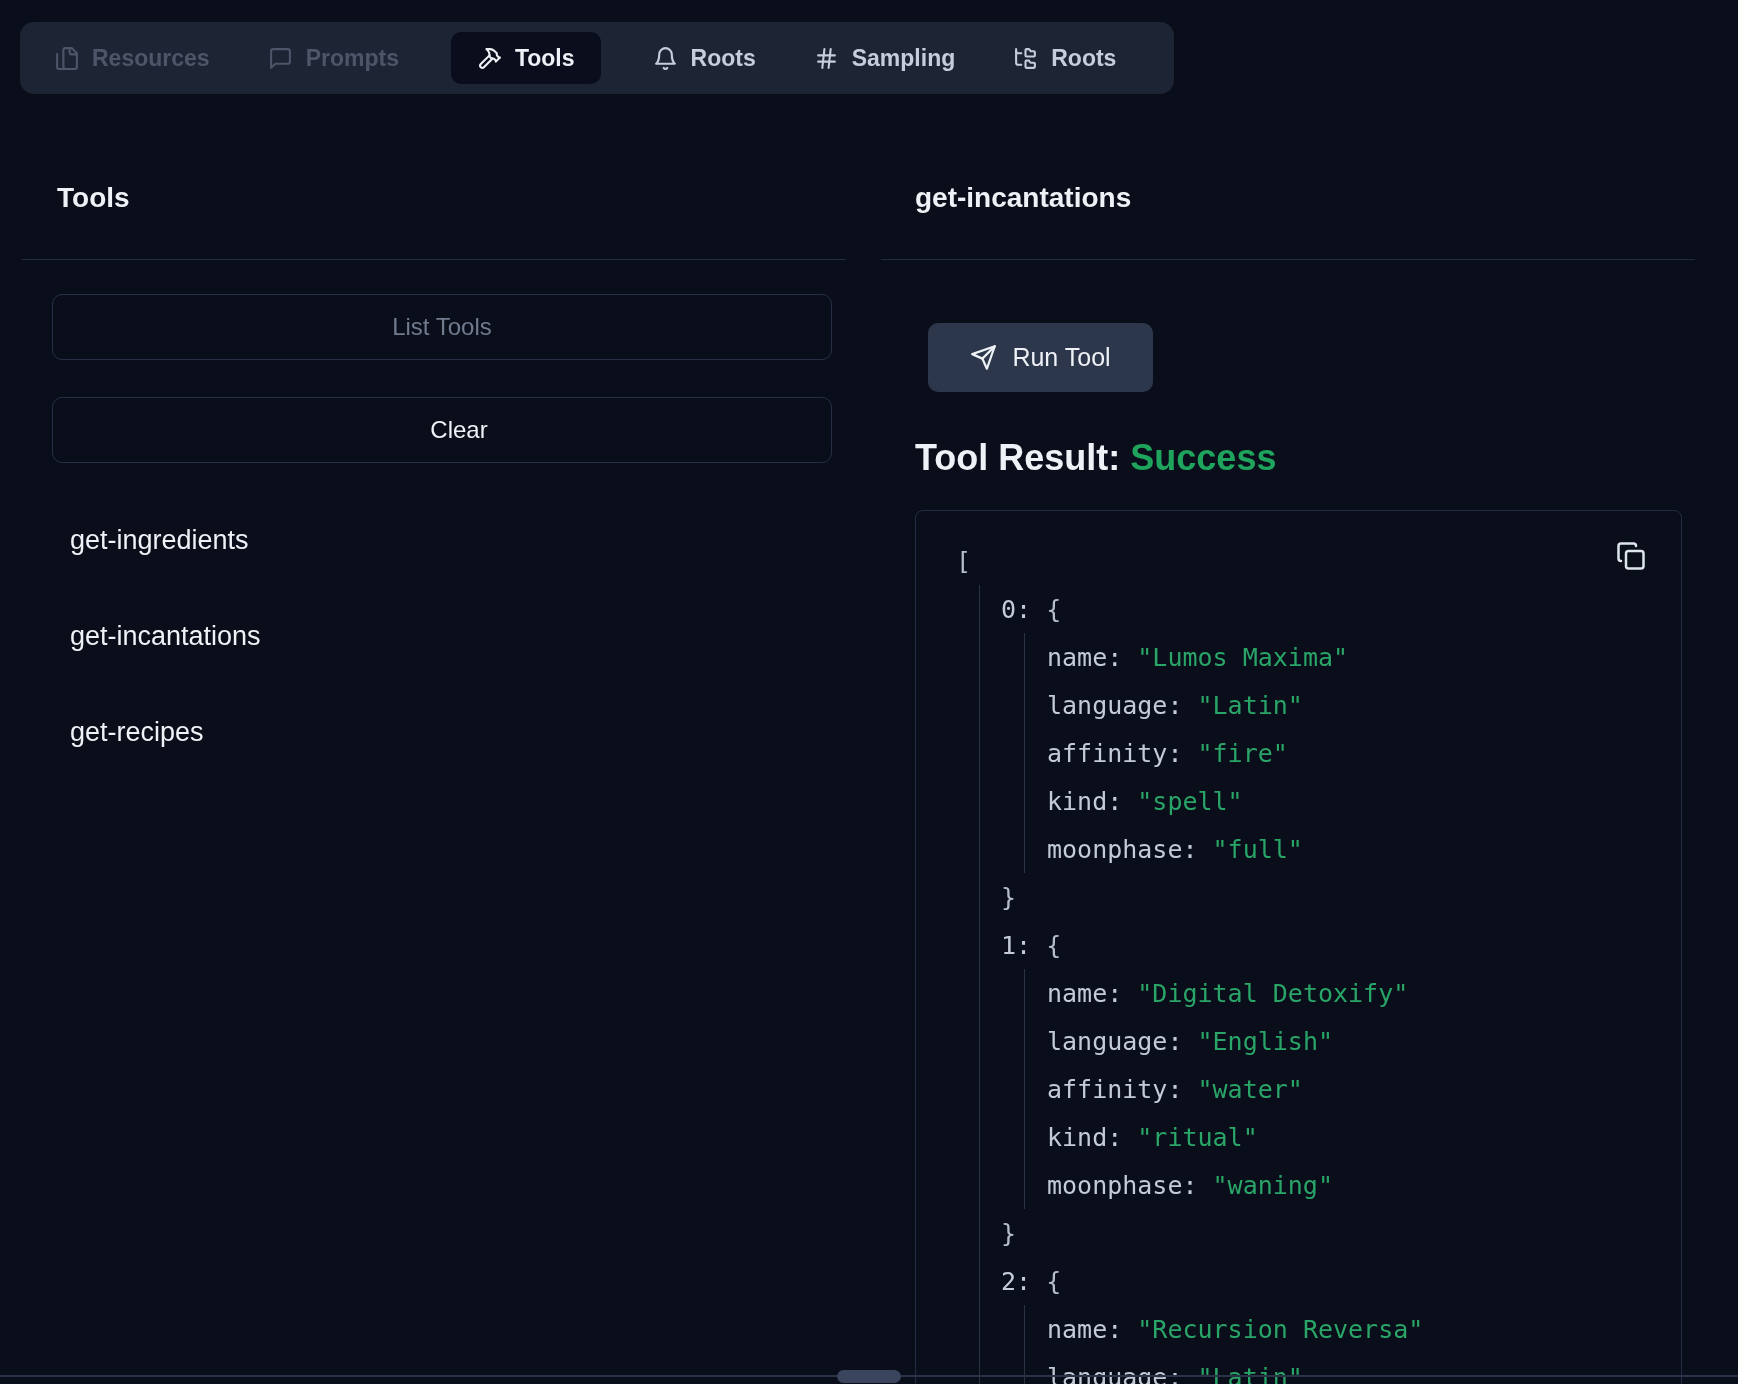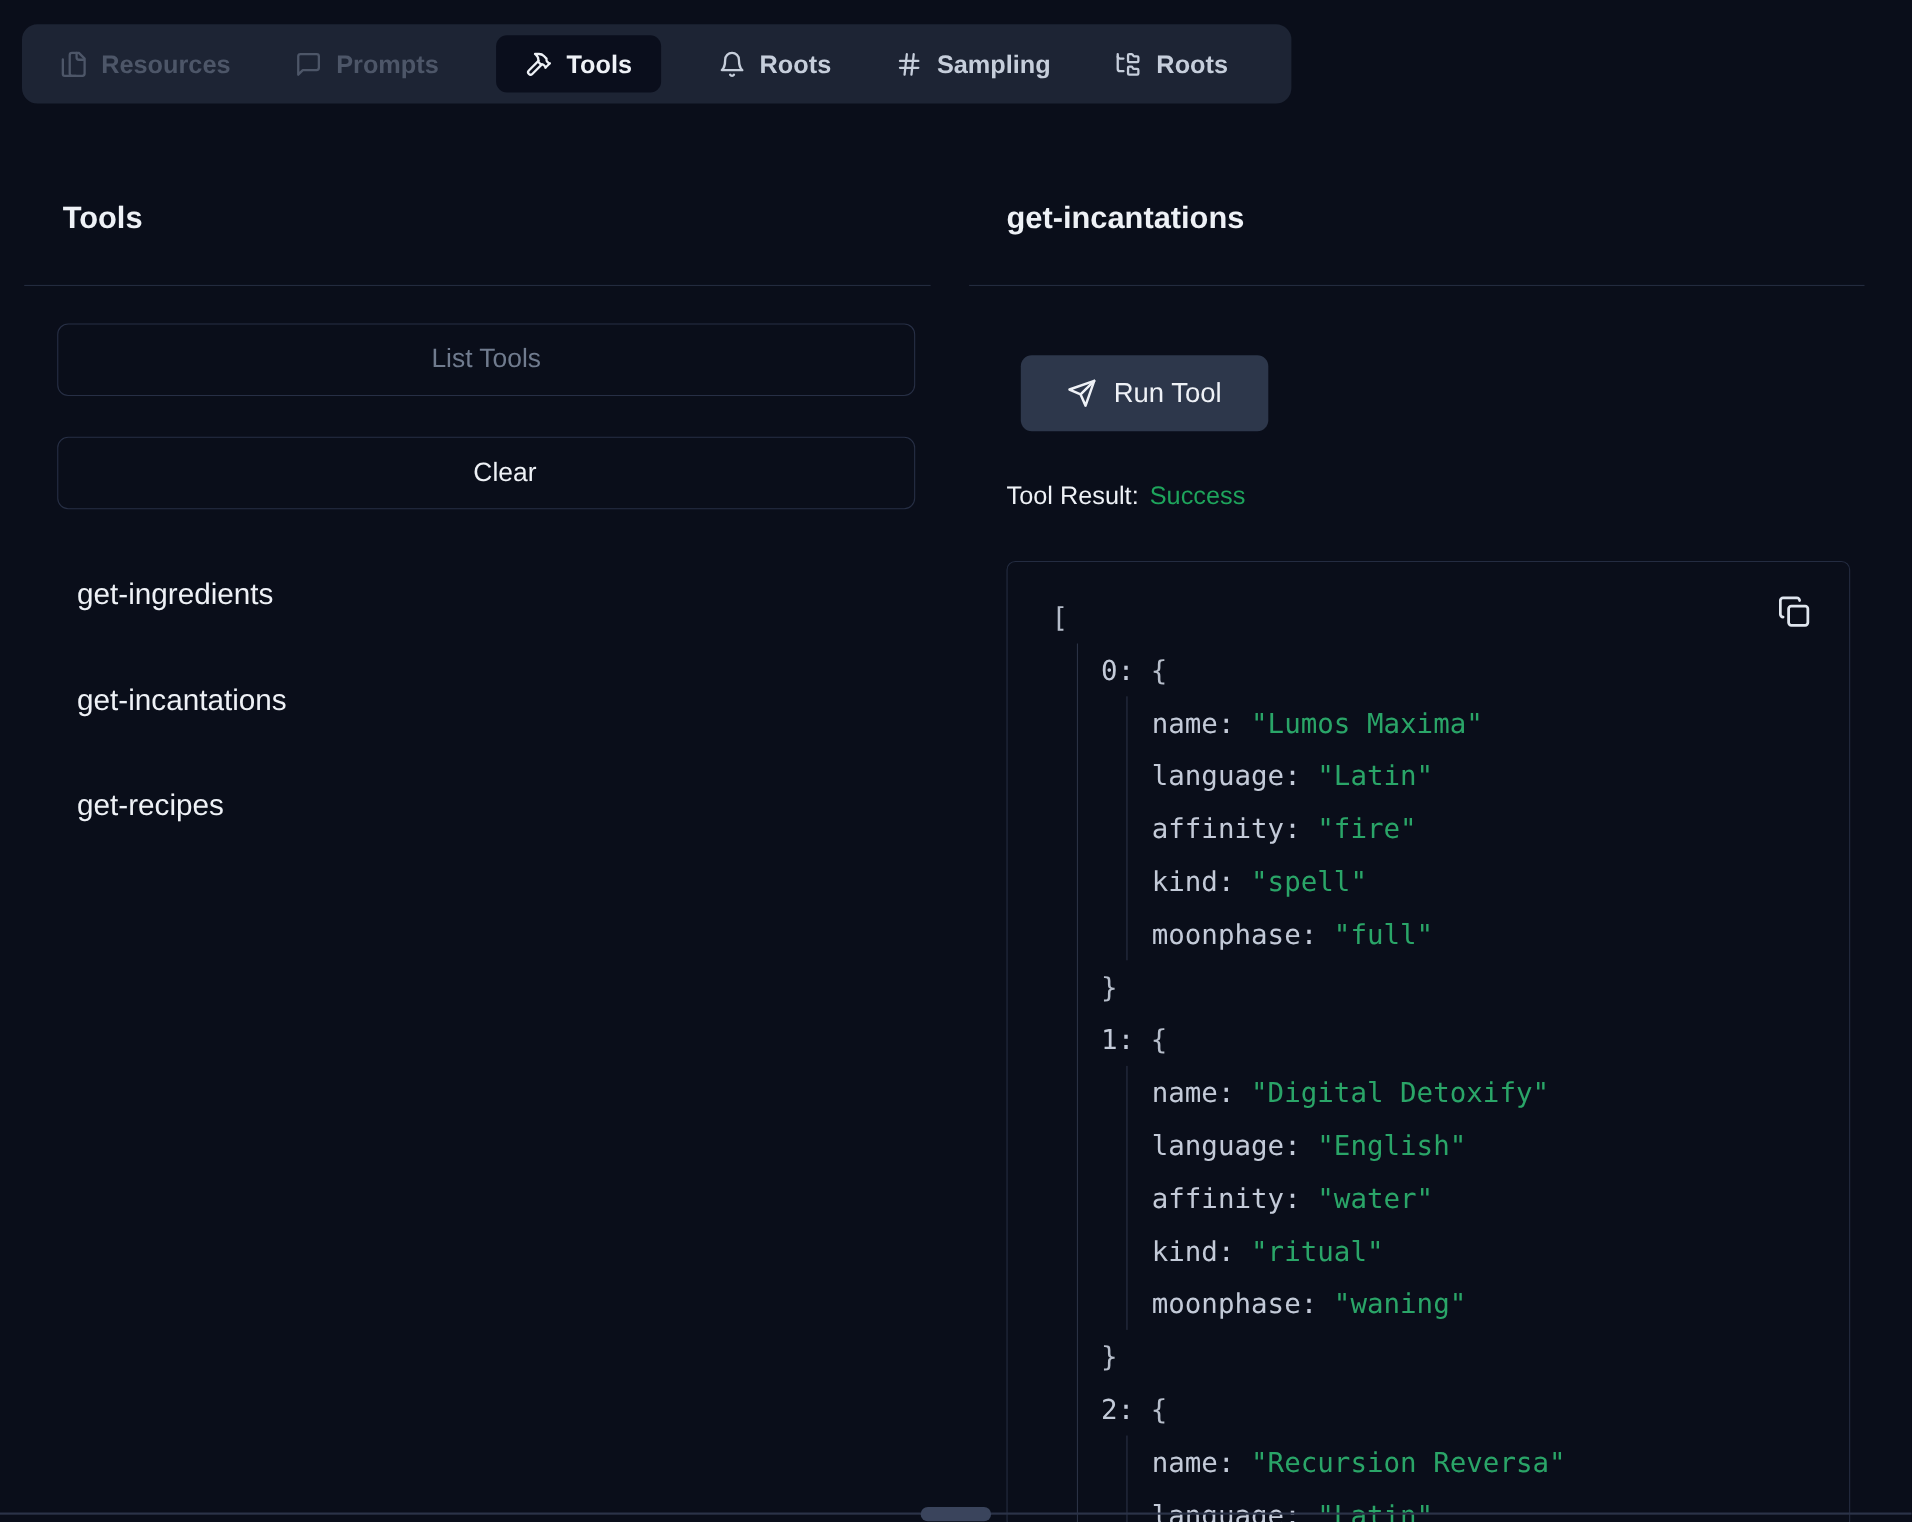--- a/index.html
+++ b/index.html
@@ -49,21 +49,21 @@
   .tool-list{position:absolute;left:70px;top:516px;width:740px;}
   .tool-item{height:48px;margin-bottom:48px;display:flex;align-items:center;
     font-size:27px;color:var(--text-bright);cursor:pointer;}
 
   
   .right-title{left:915px;top:182px;}
   .run-tool-btn{position:absolute;left:915px;top:323px;width:225px;height:69px;background:var(--runtool-bg);
     border:none;border-radius:10px;display:flex;align-items:center;justify-content:center;gap:15px;
     color:var(--text-bright);font-size:25px;font-weight:500;font-family:"Liberation Sans",sans-serif;cursor:pointer;margin-left:13px;}
   .run-tool-btn svg{width:27px;height:27px;}
-  .result-line{position:absolute;left:915px;top:437px;font-size:23px;font-weight:400;color:var(--text-bright);}
+  .result-line{position:absolute;left:915px;top:437px;font-size:36px;font-weight:700;color:var(--text-bright);}
   .result-status{color:var(--success);margin-left:10px;}
 
   .json-box{position:absolute;left:915px;top:510px;width:767px;height:880px;
     border:1px solid var(--box-border);border-radius:8px;overflow:hidden;}
   .copy-btn{position:absolute;top:28px;right:32px;width:36px;height:36px;background:transparent;border:none;
     color:#dfe5ee;cursor:pointer;padding:0;}
   .copy-btn svg{width:30px;height:30px;}
   .json-content{padding-top:26px;font-family:"DejaVu Sans Mono",monospace;font-size:25px;color:var(--json-punct);}
   .json-line{height:48px;display:flex;align-items:center;white-space:pre;}
   .json-line.d0{padding-left:40px;}

